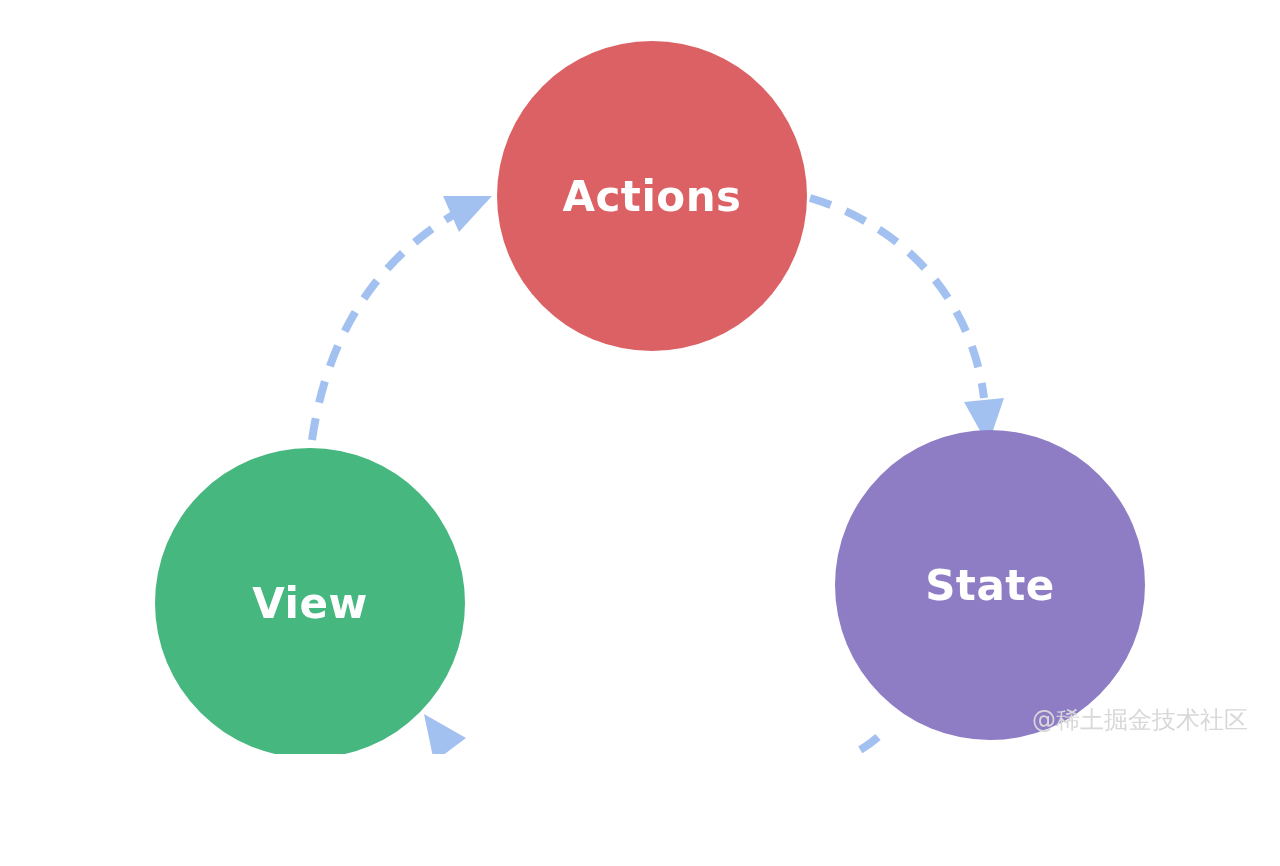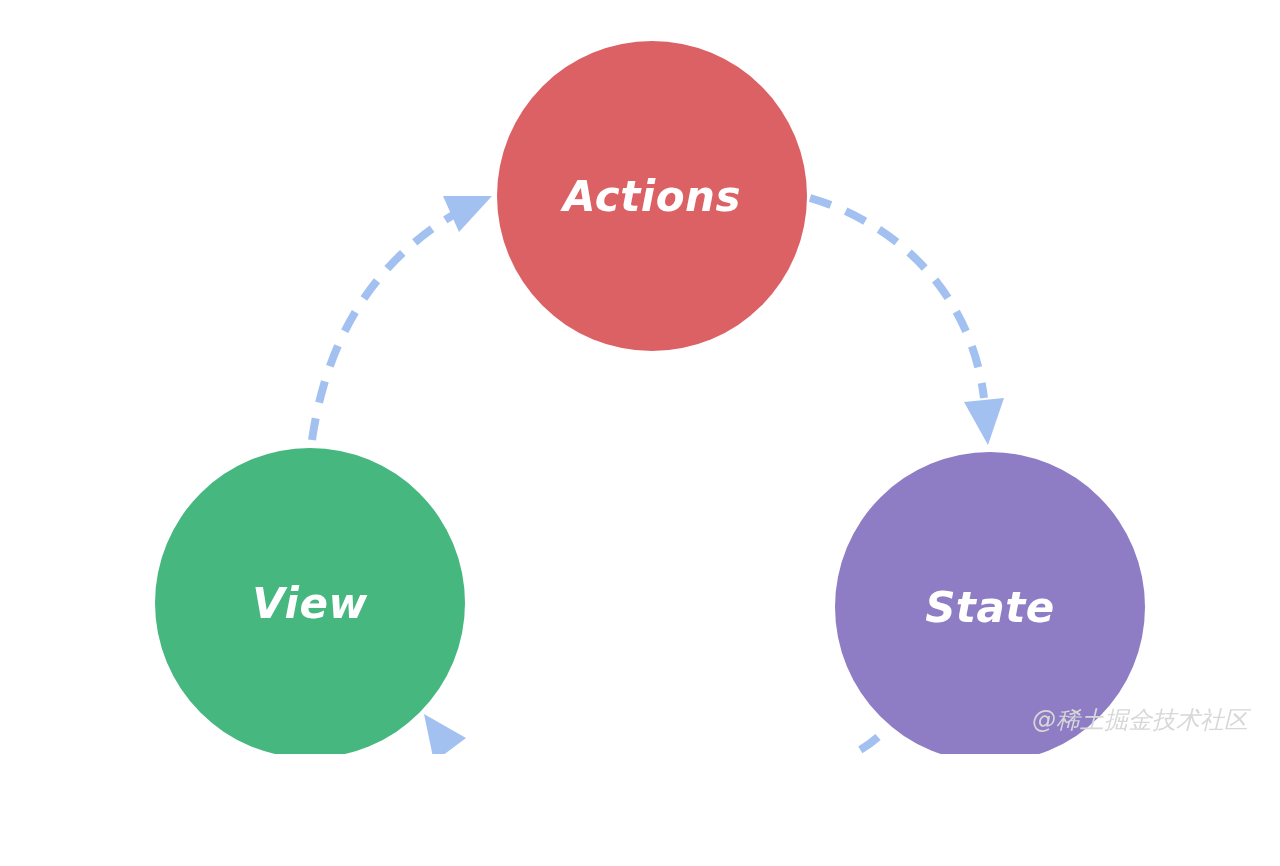--- a/index.html
+++ b/index.html
@@ -7,21 +7,20 @@
     padding: 0;
     background: var(--background, #fff);
   }
   .canvas {
     position: relative;
     width: 1280px;
     height: 754px;
     overflow: hidden;
     background: var(--background, #fff);
     font-family: "DejaVu Sans", "Liberation Sans", sans-serif;
-    font-style: italic;
   }
   .arrow-layer {
     position: absolute;
     left: 0; top: 0;
     width: 1280px; height: 866px;
   }
   .edge-path {
     fill: none;
     stroke: var(--edge, #A3C1F0);
     stroke-width: 8;
@@ -43,21 +42,21 @@
   }
   .node-label {
     color: var(--node-label, #fff);
     font-size: 42px;
     font-weight: bold;
     letter-spacing: 0.5px;
     user-select: none;
   }
   .node-actions { left: 497px; top: 41px;  background: var(--node-actions, #DC6164); }
   .node-view    { left: 155px; top: 448px; background: var(--node-view, #45B77F); align-items: center; }
-  .node-state   { left: 835px; top: 452px; background: var(--node-state, #8E7CC5); }
+  .node-state   { left: 835px; top: 430px; background: var(--node-state, #8E7CC5); }
   .watermark {
     position: absolute;
     right: 32px;
     bottom: 18px;
     font-size: 24px;
     color: var(--watermark, #D8D8D8);
     user-select: none;
   }
 </style>
 </head>

